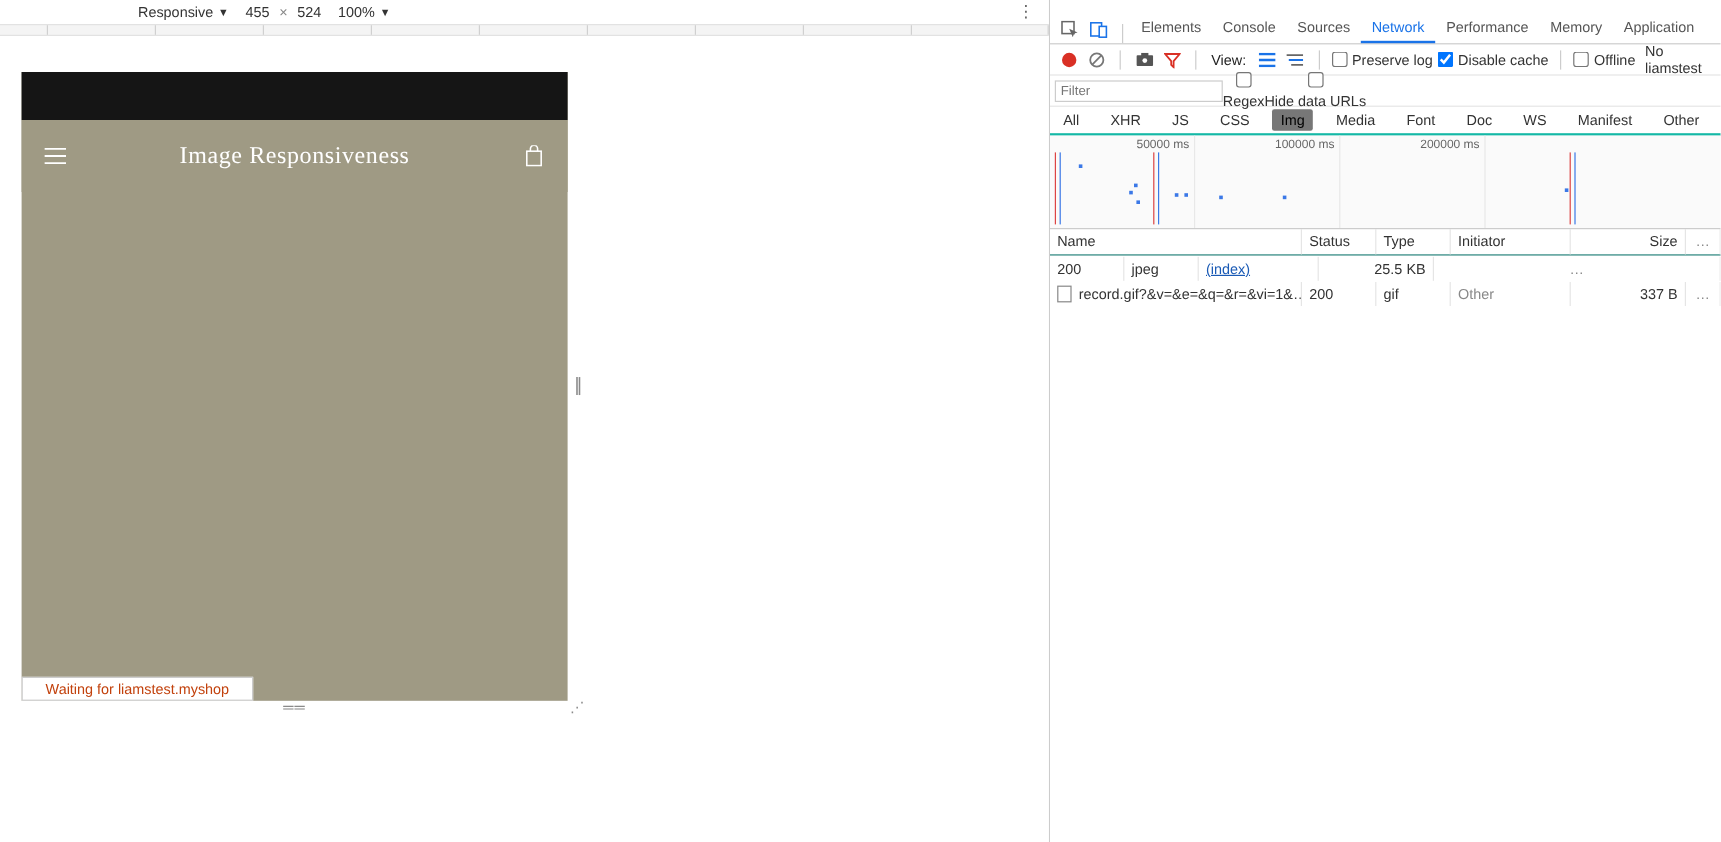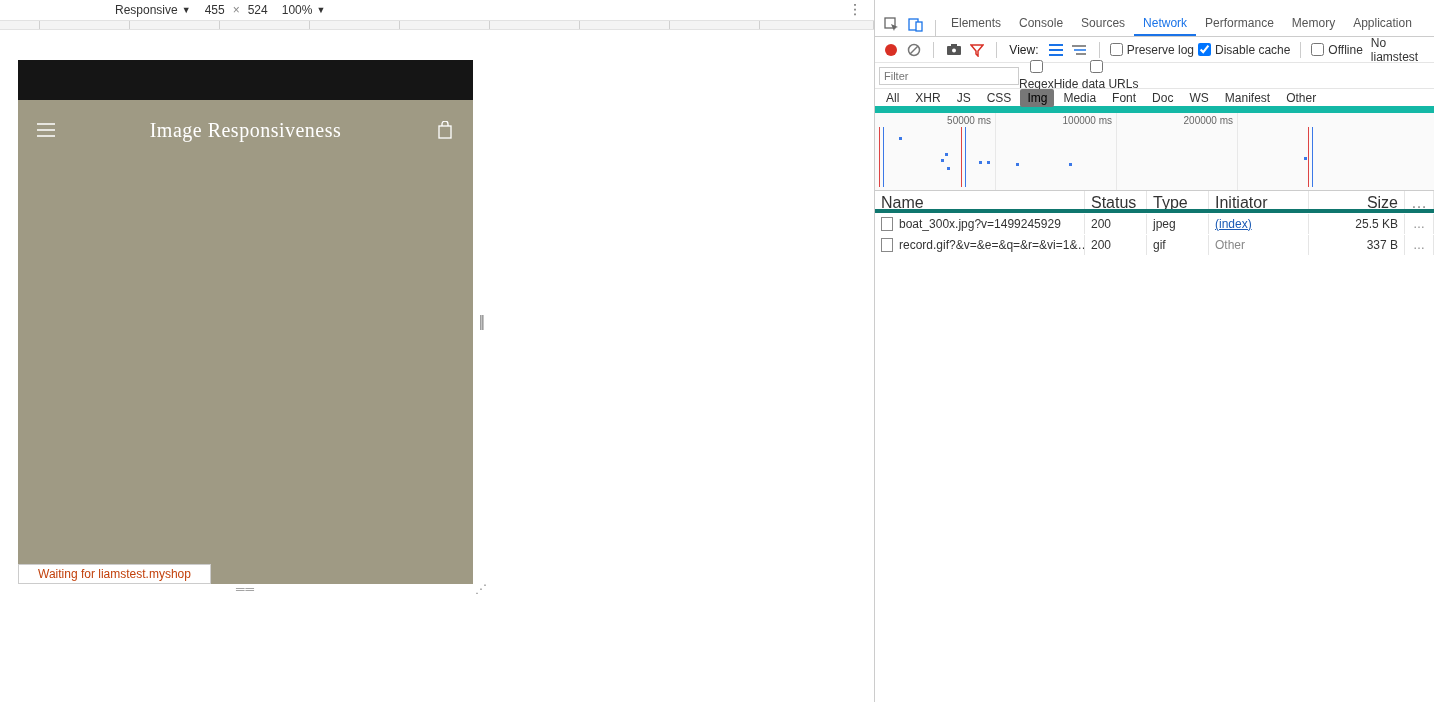--- a/index.html
+++ b/index.html
@@ -45,32 +45,32 @@
   .dt-toolbar { height: 26px; border-bottom: 1px solid #e5e5e5; display: flex; align-items: center; padding-left: 6px; gap: 4px; }
   .dt-toolbar .sep { width: 1px; height: 16px; background: #ccc; margin: 0 6px; }
   .dt-toolbar label { display: inline-flex; align-items: center; gap: 4px; color: #333; white-space: nowrap; }
   .dt-toolbar .viewlbl { color: #222; margin-left: 2px; margin-right: 4px; }
   .icon-sq { width: 20px; height: 20px; display: inline-flex; align-items: center; justify-content: center; }
 
   .dt-filter { height: 26px; border-bottom: 1px solid #e5e5e5; display: flex; align-items: center; padding-left: 4px; }
   .dt-filter input[type="text"] { width: 140px; height: 18px; border: 1px solid #ccc; font-size: 11px; padding: 0 4px; color: #888; }
   .dt-filter label { display: inline-flex; align-items: center; gap: 4px; flex-direction: column; }
 
-  .dt-filterchips { height: 24px; border-bottom: 7px solid #14b8a6; display: flex; align-items: center; padding-left: 4px; gap: 2px; }
+  .dt-filterchips { height: 24px; border-bottom: 2px solid #14b8a6; display: flex; align-items: center; padding-left: 4px; gap: 12px; }
   .dt-filterchips .chip { padding: 2px 7px; border-radius: 2px; color: #333; cursor: pointer; font-size: 12px; }
   .dt-filterchips .chip.active { background: #777; color: #000000; }
 
   .waterfall { height: 78px; border-bottom: 1px solid #ccc; position: relative; background: #fafafa; display: flex; }
   .waterfall .col { flex: 0 0 121px; height: 100%; border-right: 1px solid #e8e8e8; position: relative; }
   .waterfall .lbl { position: absolute; top: 2px; right: 4px; font-size: 10px; color: #666; }
   .wbar-red { position: absolute; top: 14px; width: 1px; height: 60px; background: #dd4444; }
   .wbar-blue { position: absolute; top: 14px; width: 1px; height: 60px; background: #3b78e7; }
   .wdot { position: absolute; width: 3px; height: 3px; background: #3b78e7; }
 
-  .table-head { height: 22px; display: flex; border-bottom: 4px solid #0f766e; background: #fff; font-size: 16px; color: #333; }
+  .table-head { height: 22px; display: flex; border-bottom: 1px solid #0f766e; background: #fff; font-size: 12px; color: #333; }
   .table-head div, .table-row div { padding: 3px 6px; border-right: 1px solid #e5e5e5; overflow: hidden; text-overflow: ellipsis; white-space: nowrap; }
   .c-name { width: 210px; }
   .c-status { width: 62px; }
   .c-type { width: 62px; }
   .c-init { width: 100px; }
   .c-size { width: 96px; text-align: right; }
   .c-more { flex: 1; width: 20px; text-align: center; color: #888; }
   .table-body { flex: 1; overflow: auto; }
   .table-row { height: 21px; display: flex; align-items: center; font-size: 12px; }
   .table-row:nth-child(odd) { background: #fff; }
@@ -278,24 +278,20 @@
     <div class="table-head">
       <div class="c-name">Name</div>
       <div class="c-status">Status</div>
       <div class="c-type">Type</div>
       <div class="c-init">Initiator</div>
       <div class="c-size">Size</div>
       <div class="c-more">…</div>
     </div>
     <div class="table-body">
       <div class="table-row">
-        <div class="c-name">
-            <span class="file-icon"></span>
-            <span>boat_300x.jpg?v=1499245929</span>
-          </div>
         <div class="c-status">200</div>
         <div class="c-type">jpeg</div>
         <div class="c-init"><span class="link">(index)</span></div>
         <div class="c-size">25.5 KB</div>
         <div class="c-more">…</div>
       </div>
       <div class="table-row">
         <div class="c-name">
             <span class="file-icon"></span>
             <span>record.gif?&amp;v=&amp;e=&amp;q=&amp;r=&amp;vi=1&amp;…</span>

